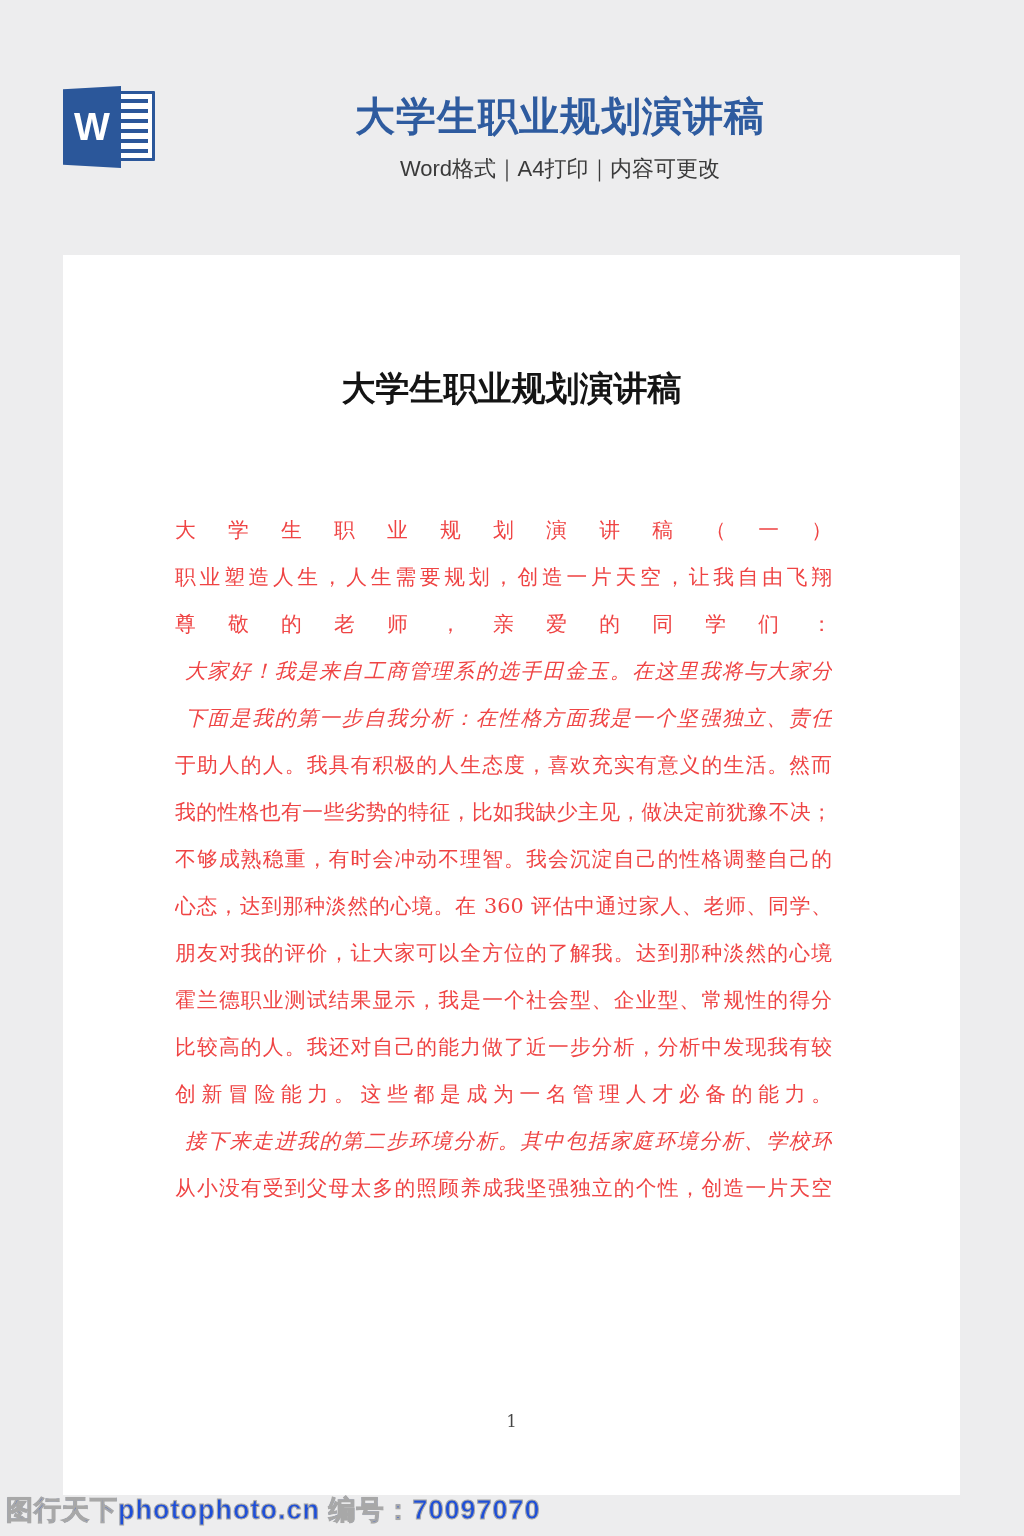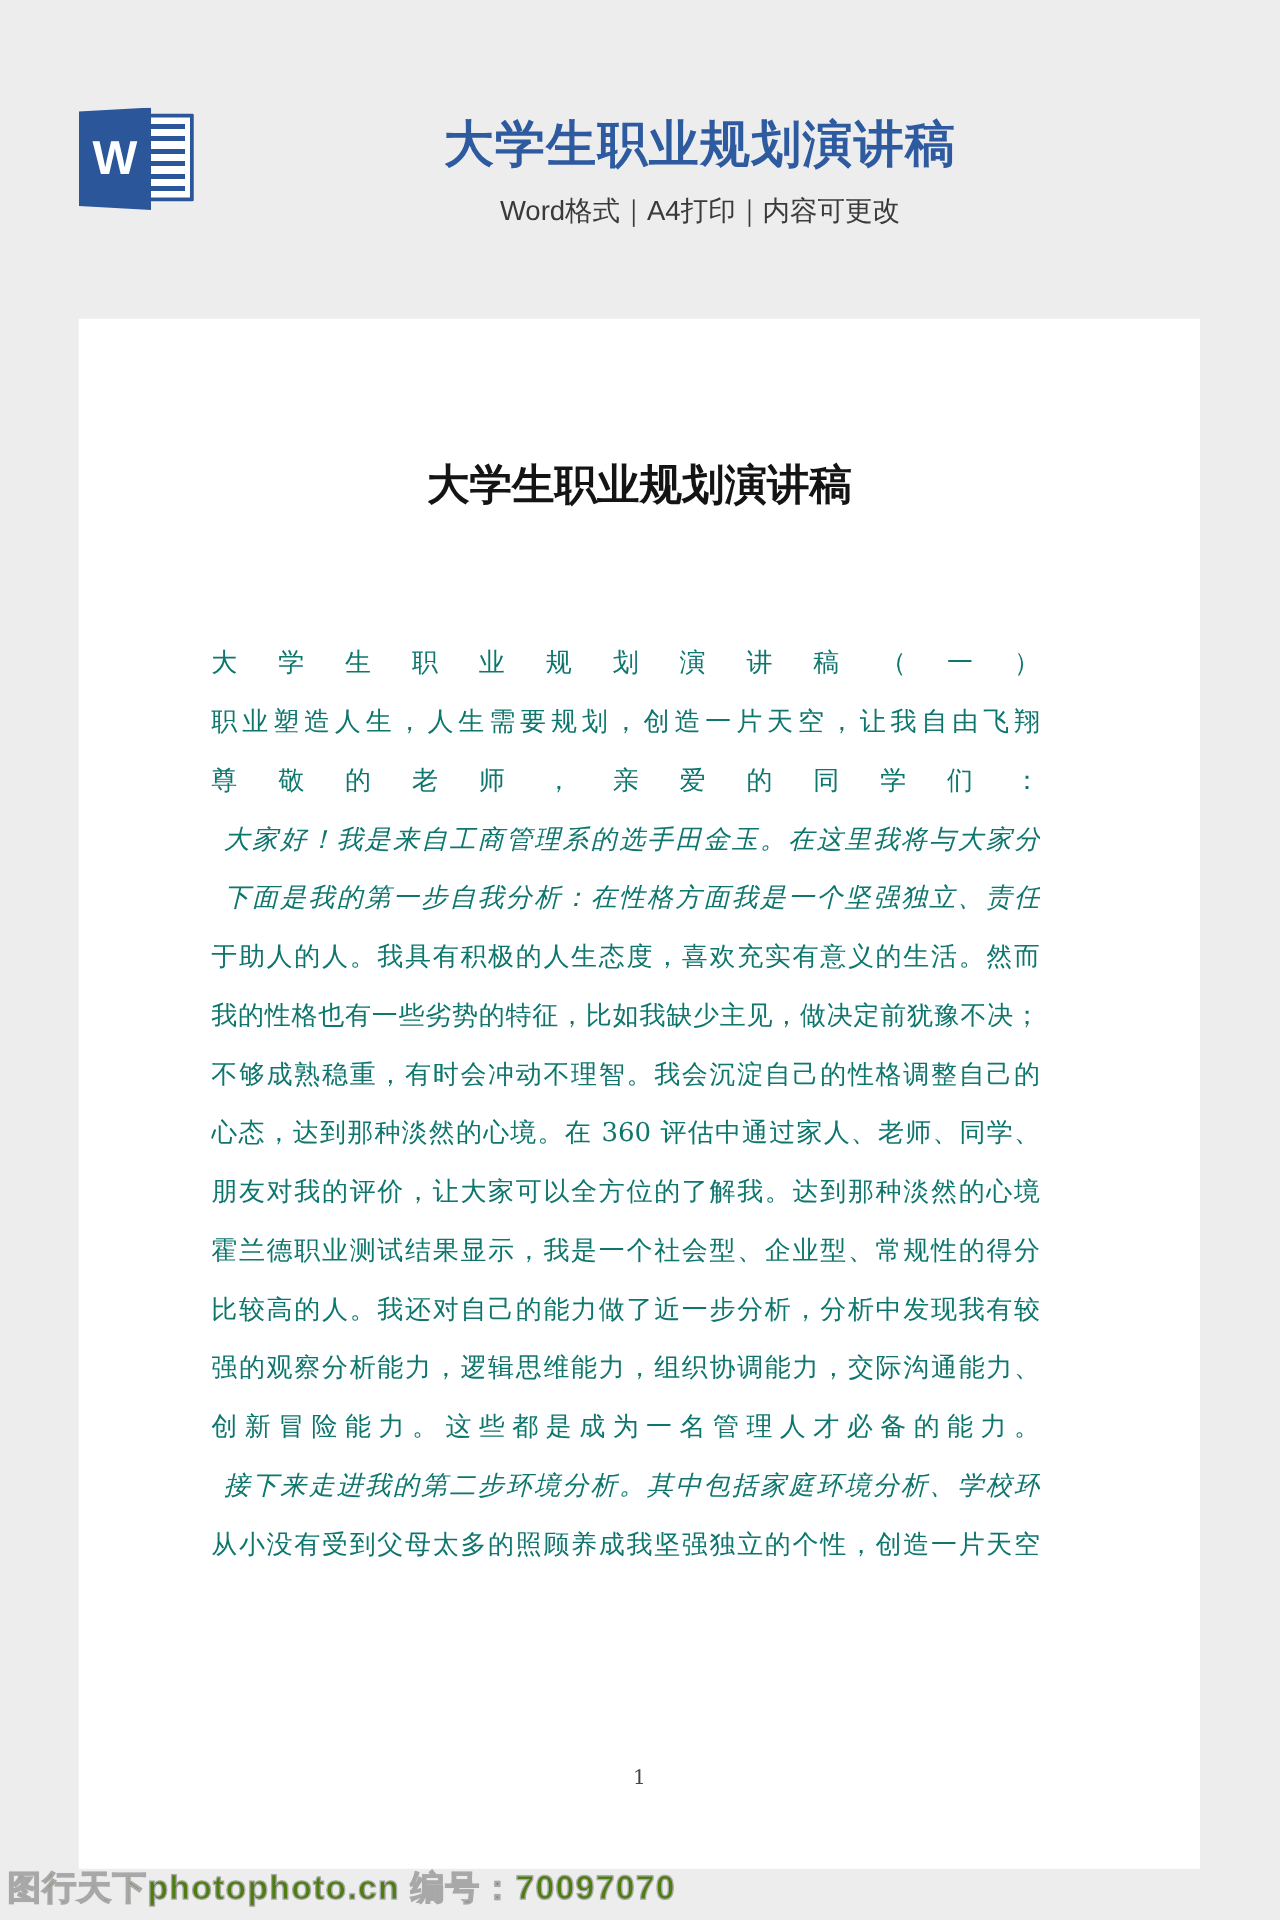--- a/index.html
+++ b/index.html
@@ -41,37 +41,37 @@
   .page {
     position: absolute; left: 63px; top: 255px; width: 897px; height: 1240px;
     background: #ffffff; overflow: hidden;
   }
   .doc-title {
     padding-top: 112px; text-align: center;
     font-family: "DejaVu Serif", "Liberation Serif", serif;
     font-weight: bold; font-size: 34px; color: #141414; line-height: 42px;
   }
   .doc-body {
-    margin-top: 98px; padding: 0 128px 0 106px;
+    margin-top: 98px; padding: 0 128px 0 72px;
     font-family: "DejaVu Serif", "Liberation Serif", serif;
-    font-size: 20.8px; color: #0f766e; line-height: 47px;
+    font-size: 20.8px; color: #ef4444; line-height: 47px; margin-left: 40px;
   }
   .body-line { text-align: justify; text-align-last: justify; height: 47px; overflow: hidden; }
   .body-line.indent { text-indent: 10px; font-style: italic; }
   .page-number {
     position: absolute; left: 0; right: 0; bottom: 64px; text-align: center;
     font-family: "DejaVu Serif", "Liberation Serif", serif;
     font-size: 16px; color: #444444;
   }
 
   
   .watermark {
     position: absolute; left: 6px; top: 1492px;
     font-size: 27px; font-weight: bold; letter-spacing: 1px;
-    color: #4d7c0f;
+    color: #1d4ed8;
     -webkit-text-stroke: 1px #a8a8a8;
     text-shadow: 0 0 1px #b5b5b5;
     white-space: nowrap;
   }
 </style>
 </head>
 <body>
 
 <div class="stage">
 
@@ -98,21 +98,20 @@
         <div class="body-line">尊敬的老师，亲爱的同学们：</div>
         <div class="body-line indent">大家好！我是来自工商管理系的选手田金玉。在这里我将与大家分</div>
         <div class="body-line indent">下面是我的第一步自我分析：在性格方面我是一个坚强独立、责任</div>
         <div class="body-line">于助人的人。我具有积极的人生态度，喜欢充实有意义的生活。然而</div>
         <div class="body-line">我的性格也有一些劣势的特征，比如我缺少主见，做决定前犹豫不决；</div>
         <div class="body-line">不够成熟稳重，有时会冲动不理智。我会沉淀自己的性格调整自己的</div>
         <div class="body-line">心态，达到那种淡然的心境。在 360 评估中通过家人、老师、同学、</div>
         <div class="body-line">朋友对我的评价，让大家可以全方位的了解我。达到那种淡然的心境</div>
         <div class="body-line">霍兰德职业测试结果显示，我是一个社会型、企业型、常规性的得分</div>
         <div class="body-line">比较高的人。我还对自己的能力做了近一步分析，分析中发现我有较</div>
-        <div class="body-line">强的观察分析能力，逻辑思维能力，组织协调能力，交际沟通能力、</div>
         <div class="body-line">创新冒险能力。这些都是成为一名管理人才必备的能力。</div>
         <div class="body-line indent">接下来走进我的第二步环境分析。其中包括家庭环境分析、学校环</div>
         <div class="body-line">从小没有受到父母太多的照顾养成我坚强独立的个性，创造一片天空</div>
       </div>
     <div class="page-number">1</div>
   </div>
 
   <div class="watermark">图行天下photophoto.cn 编号：70097070</div>
 
 </div>

